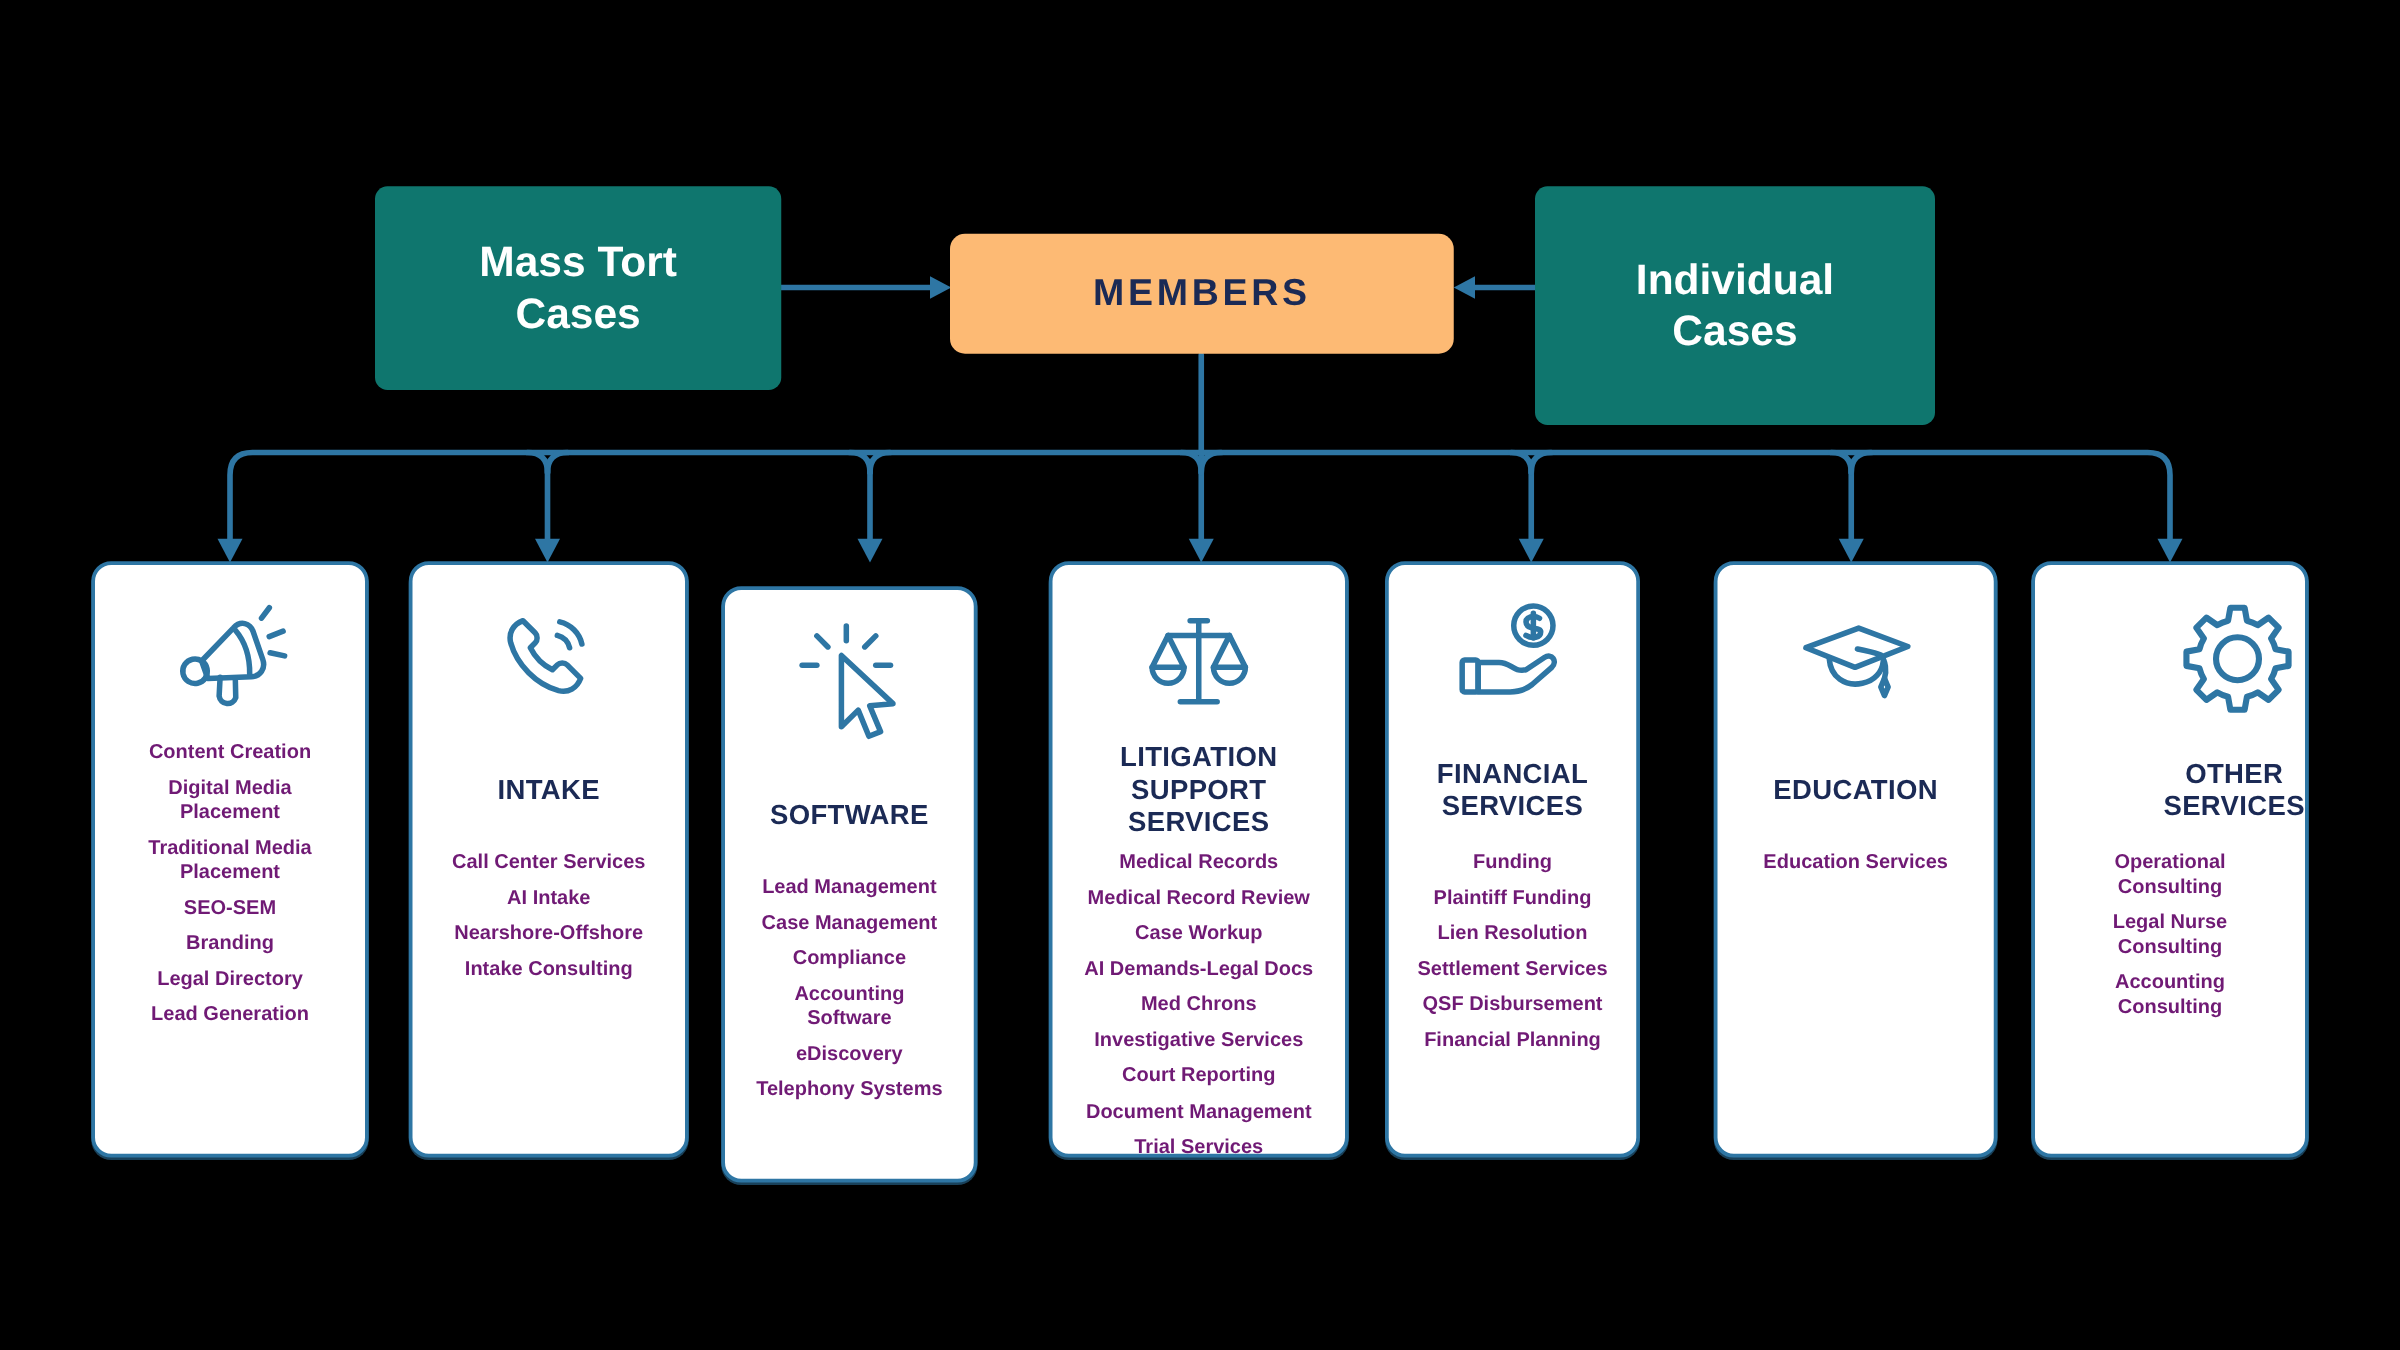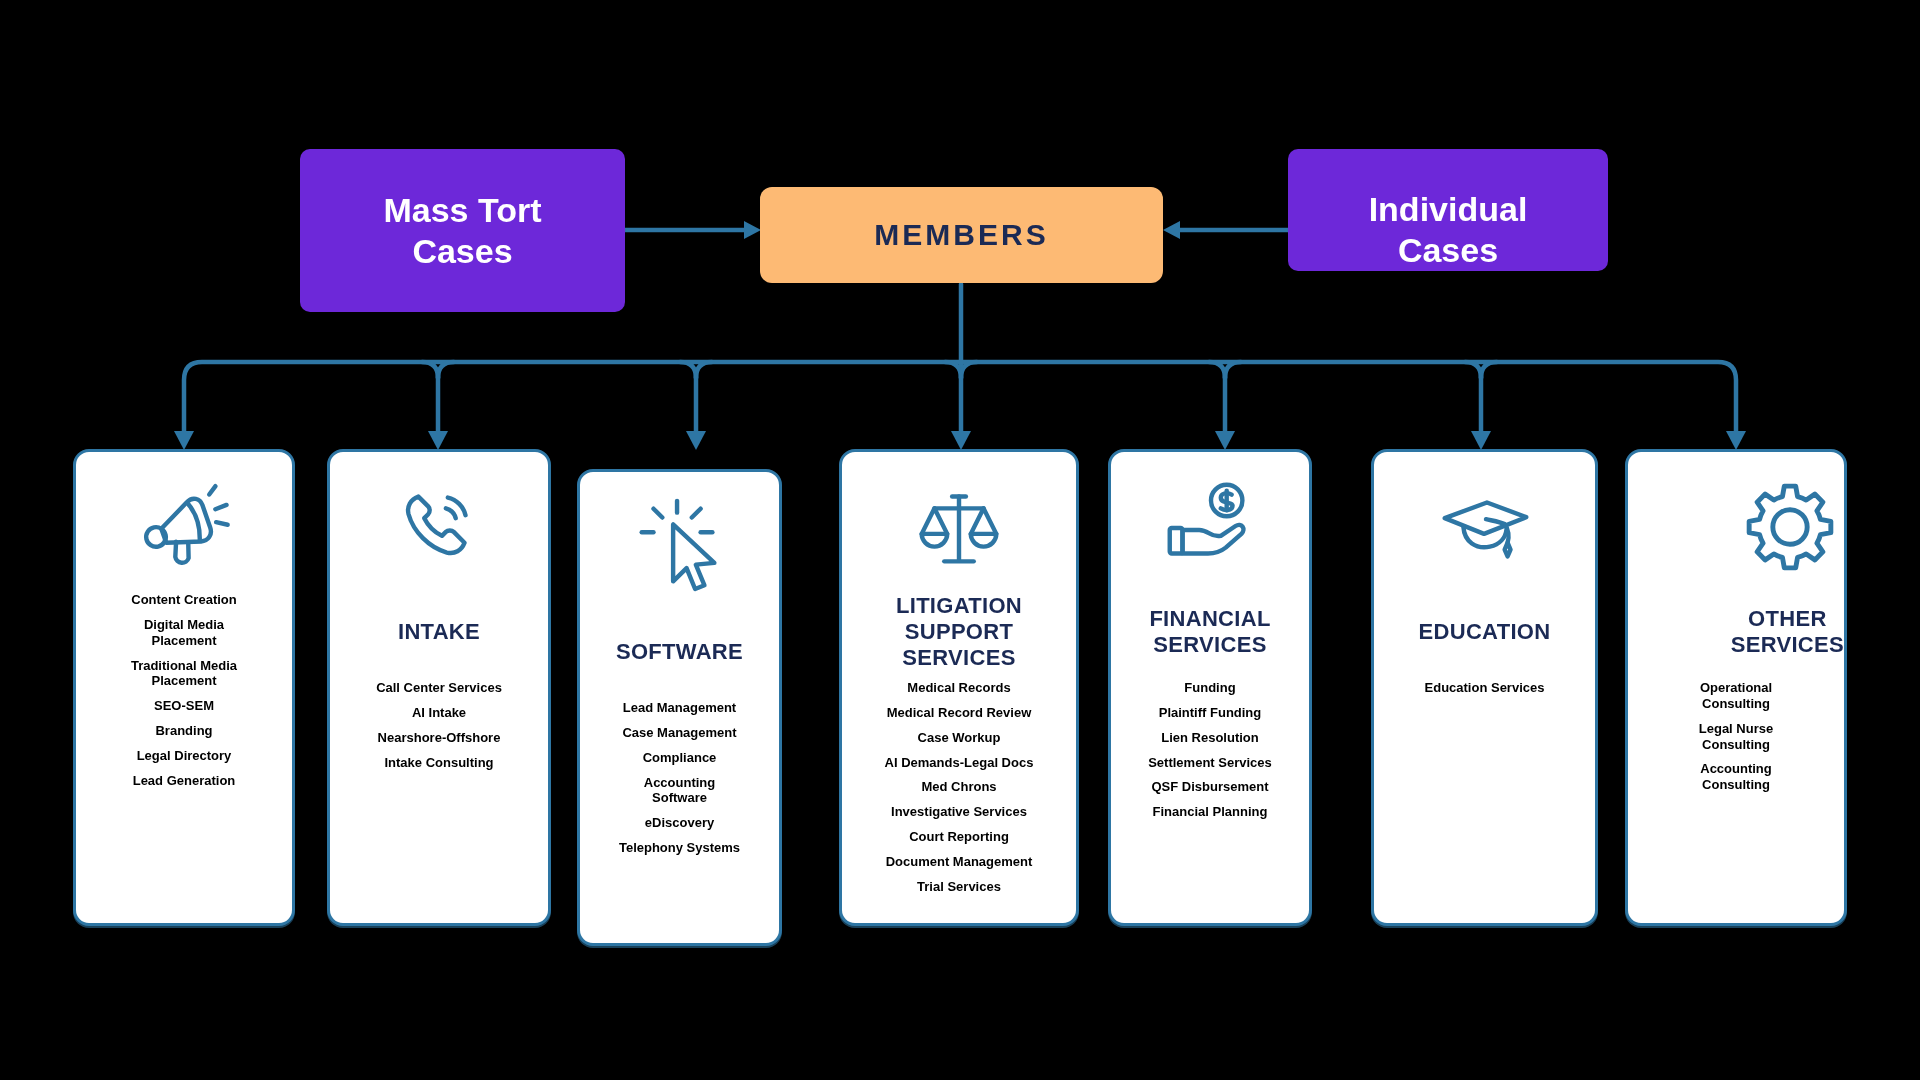--- a/index.html
+++ b/index.html
@@ -4,44 +4,44 @@
 <style>
   html,body{margin:0;padding:0;background:#000;}
   .canvas{
     position:relative;width:1920px;height:1080px;background:#000;overflow:hidden;
     font-family:"Liberation Sans","DejaVu Sans",sans-serif;
   }
   .topbox{
     position:absolute;display:flex;align-items:center;justify-content:center;
     text-align:center;border-radius:10px;font-weight:700;white-space:pre-line;
   }
-  .navybox{background:#6d28d9;color:#ffffff;font-size:34px;line-height:1.2;}
+  .navybox{background:#0f766e;color:#ffffff;font-size:34px;line-height:1.2;}
   #mass-tort-box{left:300px;top:149px;width:325px;height:163px;}
-  #individual-box{left:1288px;top:149px;width:320px;height:122px;align-items:flex-end;}
+  #individual-box{left:1228px;top:149px;width:320px;height:191px;}
   #members-box{
     left:760px;top:187px;width:403px;height:96px;background:#fdba74;color:#1b2a55;
     font-size:30px;letter-spacing:3px;border-radius:12px;font-weight:700;
   }
   #connector-svg{position:absolute;left:0;top:0;pointer-events:none;}
   .card{
     position:absolute;top:449px;height:477px;background:#ffffff;
     border:3px solid #2e76a4;border-radius:16px;box-sizing:border-box;
     display:flex;flex-direction:column;align-items:center;
     box-shadow:0 2px 0 rgba(46,118,164,.55);
   }
   .icon-wrap{height:122px;margin-top:14px;display:flex;align-items:center;justify-content:center;flex:0 0 auto;}
   .icon-wrap svg{width:108px;height:108px;}
   .card-title{
     height:88px;margin:0;display:flex;align-items:center;justify-content:center;
     text-align:center;color:#1b2a55;font-size:22px;line-height:1.18;font-weight:700;
     letter-spacing:.3px;white-space:pre-line;flex:0 0 auto;
   }
   .card-list{display:flex;flex-direction:column;gap:9px;margin-top:4px;width:100%;}
   .card-item{
-    text-align:center;color:#000000;font-size:13px;line-height:1.22;font-weight:700;
+    text-align:center;color:#701a75;font-size:16px;line-height:1.22;font-weight:700;
     white-space:pre-line;
   }
 </style>
 </head>
 <body>
 
 <div class="canvas">
 
   <svg width="0" height="0" style="position:absolute" aria-hidden="true">
     <defs>

